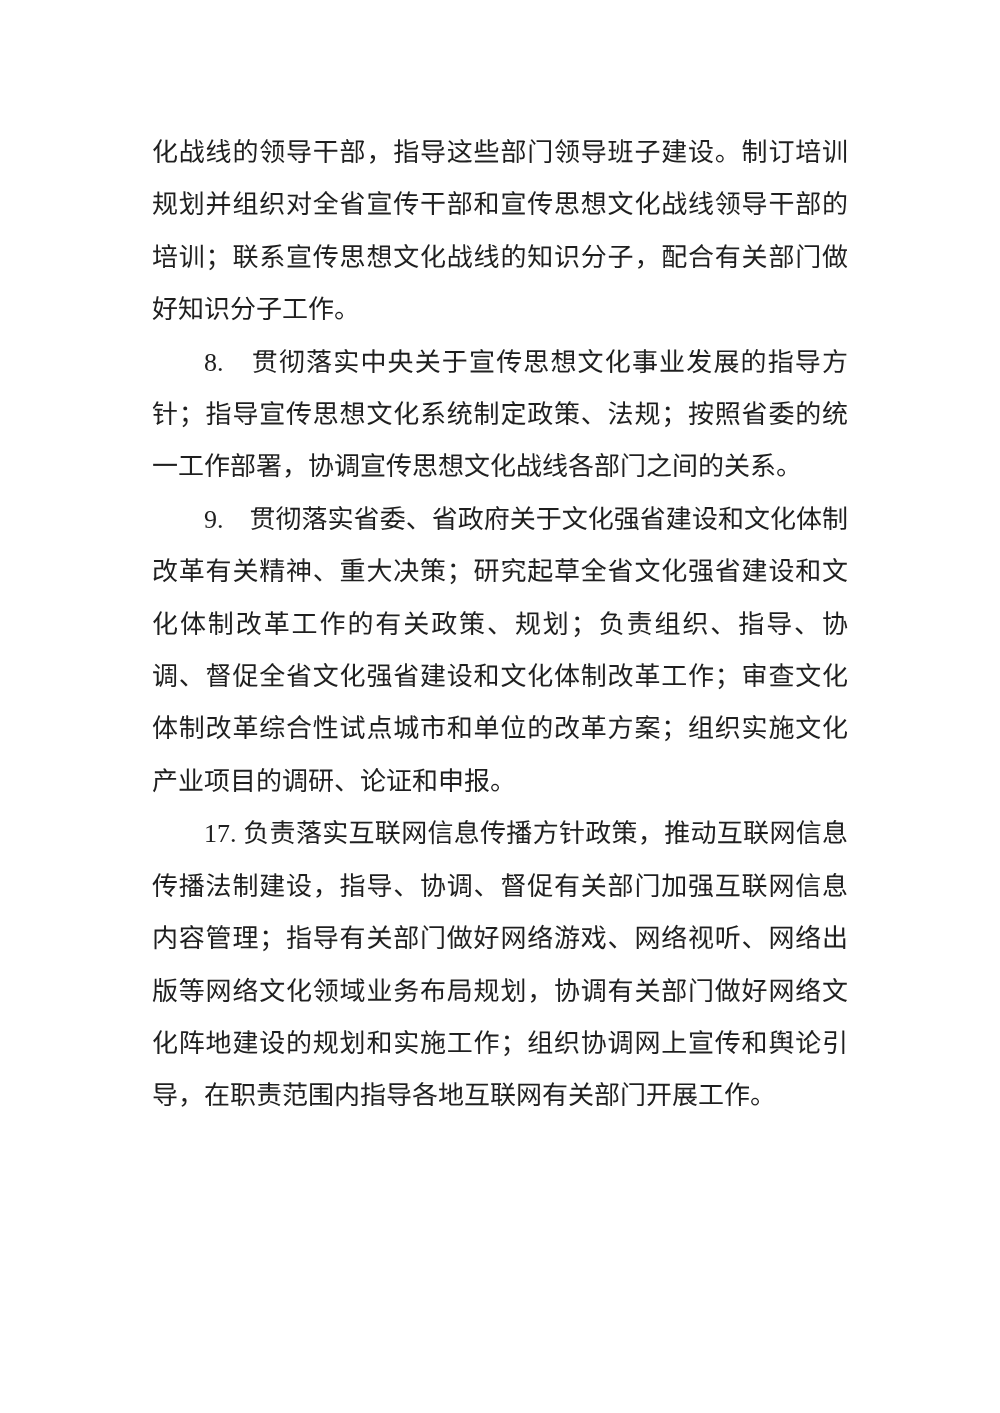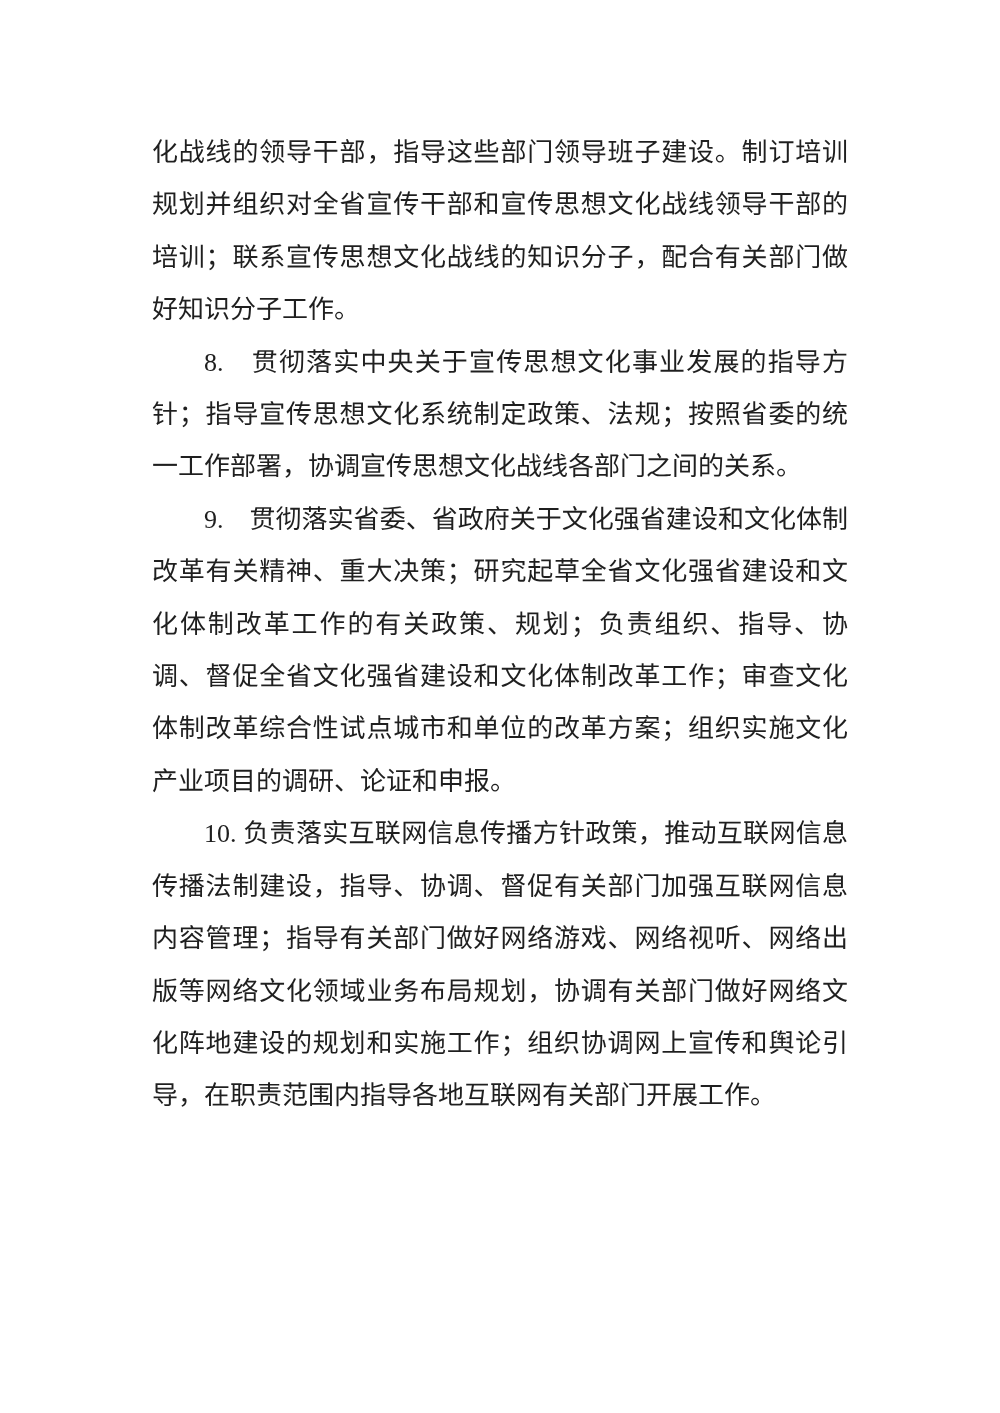--- a/index.html
+++ b/index.html
@@ -40,15 +40,15 @@
   }
 </style>
 </head>
 <body>
 
 <div class="page">
   <div class="text-block">
     <p class="para">化战线的领导干部，指导这些部门领导班子建设。制订培训规划并组织对全省宣传干部和宣传思想文化战线领导干部的培训；联系宣传思想文化战线的知识分子，配合有关部门做好知识分子工作。</p>
     <p class="para indent">8.　贯彻落实中央关于宣传思想文化事业发展的指导方针；指导宣传思想文化系统制定政策、法规；按照省委的统一工作部署，协调宣传思想文化战线各部门之间的关系。</p>
     <p class="para indent">9.　贯彻落实省委、省政府关于文化强省建设和文化体制改革有关精神、重大决策；研究起草全省文化强省建设和文化体制改革工作的有关政策、规划；负责组织、指导、协调、督促全省文化强省建设和文化体制改革工作；审查文化体制改革综合性试点城市和单位的改革方案；组织实施文化产业项目的调研、论证和申报。</p>
-    <p class="para indent">10. 负责落实互联网信息传播方针政策，推动互联网信息传播法制建设，指导、协调、督促有关部门加强互联网信息内容管理；指导有关部门做好网络游戏、网络视听、网络出版等网络文化领域业务布局规划，协调有关部门做好网络文化阵地建设的规划和实施工作；组织协调网上宣传和舆论引导，在职责范围内指导各地互联网有关部门开展工作。</p>
+    <p class="para indent">17. 负责落实互联网信息传播方针政策，推动互联网信息传播法制建设，指导、协调、督促有关部门加强互联网信息内容管理；指导有关部门做好网络游戏、网络视听、网络出版等网络文化领域业务布局规划，协调有关部门做好网络文化阵地建设的规划和实施工作；组织协调网上宣传和舆论引导，在职责范围内指导各地互联网有关部门开展工作。</p>
   </div>
 </div>
 
 </body></html>

